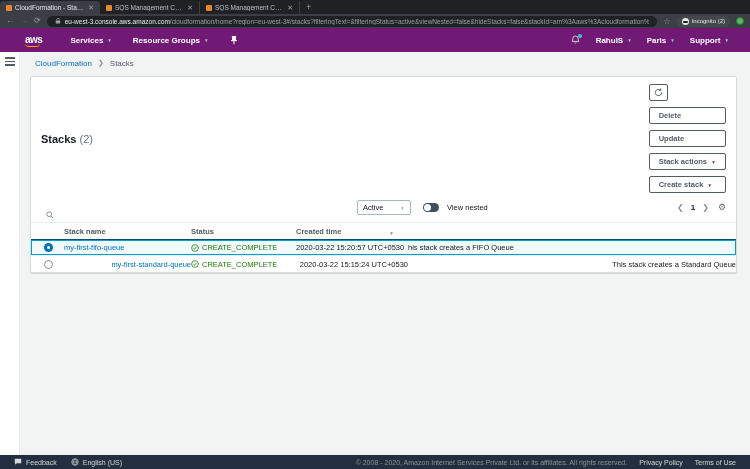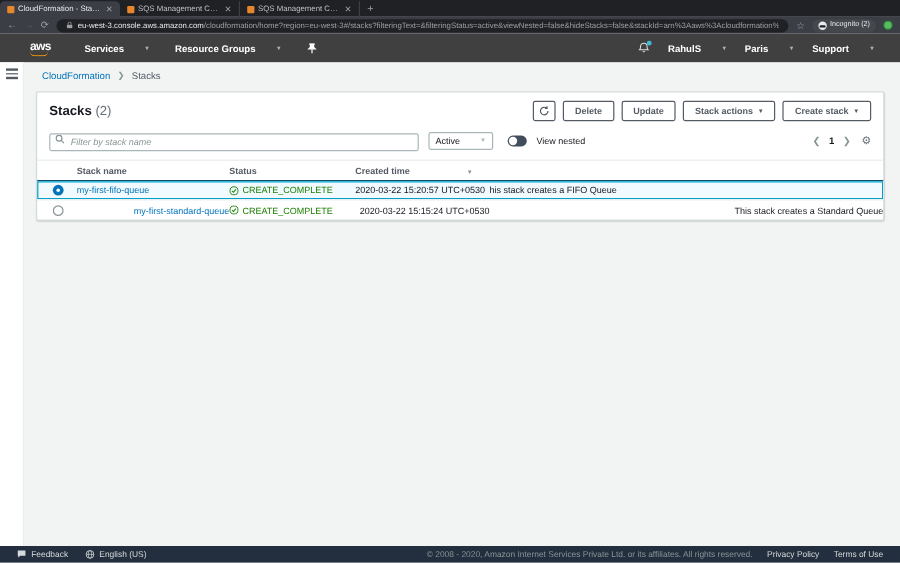--- a/index.html
+++ b/index.html
@@ -22,24 +22,24 @@
   .url { font-size:6.5px; white-space:nowrap; overflow:hidden; }
   .url .domain { color:#e8eaed; }
   .url .path { color:#9aa0a6; }
   .star { color:#9aa0a6; font-size:8px; flex:none; }
   .incog { display:flex; align-items:center; gap:3px; background:#44474c; border-radius:6px; height:11px; padding:0 5px; color:#e8eaed; font-size:6px; }
   .incog-dot { width:7px; height:7px; border-radius:50%; background:#e8eaed; position:relative; }
   .incog-dot::after { content:""; position:absolute; left:1px; top:3px; width:5px; height:2px; background:#202124; border-radius:1px; }
   .ext-dot { width:8px; height:8px; border-radius:50%; background:#57bb63; border:1.5px solid #2e7d32; }
 
   
-  .awsnav { position:absolute; top:28px; left:0; right:0; height:24px; background:#404040; display:flex; align-items:center; color:#fff; font-size:8px; }
+  .awsnav { position:absolute; top:28px; left:0; right:0; height:24px; background:#701a75; display:flex; align-items:center; color:#fff; font-size:8px; }
   .awslogo { margin-left:25px; margin-right:28px; position:relative; font-weight:bold; font-size:10px; letter-spacing:-0.5px; }
   .awslogo .smile { display:block; width:15px; height:4px; border:solid #ff9900; border-width:0 0 1.5px 0; border-radius:0 0 8px 8px; margin-top:-2px; }
-  .navitem { display:flex; align-items:center; gap:18px; margin-right:22px; font-weight:bold; }
+  .navitem { display:flex; align-items:center; gap:5px; margin-right:22px; font-weight:bold; }
   .caret { font-size:5px; color:#aab7b8; }
   .pin-icon svg { display:block; }
   .awsnav .right { margin-left:auto; display:flex; align-items:center; gap:16px; margin-right:22px; font-weight:normal; }
   .bell { position:relative; }
   .bell .dot { position:absolute; top:-1px; right:-2px; width:3.5px; height:3.5px; background:#44b9d6; border-radius:50%; }
 
   
   .page { position:absolute; top:52px; left:0; right:0; bottom:14px; background:#f2f3f3; }
   .rail { position:absolute; top:0; left:0; bottom:0; width:20px; background:#fff; border-right:1px solid #eaeded; }
   .hamburger { margin:5px auto 0; width:10px; }
@@ -47,21 +47,21 @@
   .breadcrumb { position:absolute; top:7px; left:35px; font-size:8px; display:flex; gap:6px; }
   .breadcrumb .link { color:#0073bb; }
   .breadcrumb .sep { color:#879596; font-size:7px; }
   .breadcrumb .cur { color:#545b64; }
 
   
   .card { position:absolute; left:30px; right:13px; top:24px; background:#fff; border:1px solid #d5dbdb; border-radius:2px; box-shadow:0 1px 1px rgba(0,28,36,.15); }
   .card-head { display:flex; align-items:center; padding:7px 10px 5px; }
   .card-title { font-size:11px; font-weight:bold; color:#16191f; }
   .card-title .count { color:#687078; font-weight:normal; margin-left:3px; }
-  .actions { margin-left:auto; display:flex; gap:6px; }
+  .actions { margin-left:auto; display:flex; gap:6px;flex-direction:column; }
   .btn { height:17px; border:1px solid #545b64; border-radius:2px; background:#fff; color:#545b64; font-size:7.5px; font-weight:bold; font-family:"Liberation Sans",sans-serif; display:flex; align-items:center; gap:4px; padding:0 9px; }
   .btn .caret { color:#545b64; }
   .btn.icon-only { width:19px; padding:0; justify-content:center; }
 
   .filter-row { display:flex; align-items:center; padding:2px 10px 7px; gap:8px; }
   .searchbox { position:relative; width:308px; }
   .searchbox input { width:100%; height:15px; border:1px solid #aab7b8; border-radius:2px; font-size:7.5px; font-style:italic; color:#16191f; padding:0 4px 0 17px; font-family:"Liberation Sans",sans-serif; }
   .searchbox input::placeholder { color:#879596; }
   .search-icon { position:absolute; left:5px; top:3.5px; }
   .select { width:54px; height:15px; border:1px solid #aab7b8; border-radius:2px; display:flex; align-items:center; font-size:7.5px; color:#16191f; padding:0 5px; }
@@ -211,21 +211,20 @@
         </button>
       </div>
     </div>
 
     <div class="filter-row">
       <div class="searchbox">
         <svg class="search-icon" width="8" height="8" viewBox="0 0 8 8">
             <circle cx="3.2" cy="3.2" r="2.4" fill="none" stroke="#879596" stroke-width="1"></circle>
             <path d="M5 5 L7.3 7.3" stroke="#879596" stroke-width="1"></path>
           </svg>
-        <input type="text" placeholder="Filter by stack name" style="">
       </div>
       <div class="select">
         <span>Active</span>
           <span class="caret">▼</span>
       </div>
       <div class="toggle">
           <span class="knob"></span>
         </div>
       <span class="toggle-label">View nested</span>
       <div class="filter-right">

